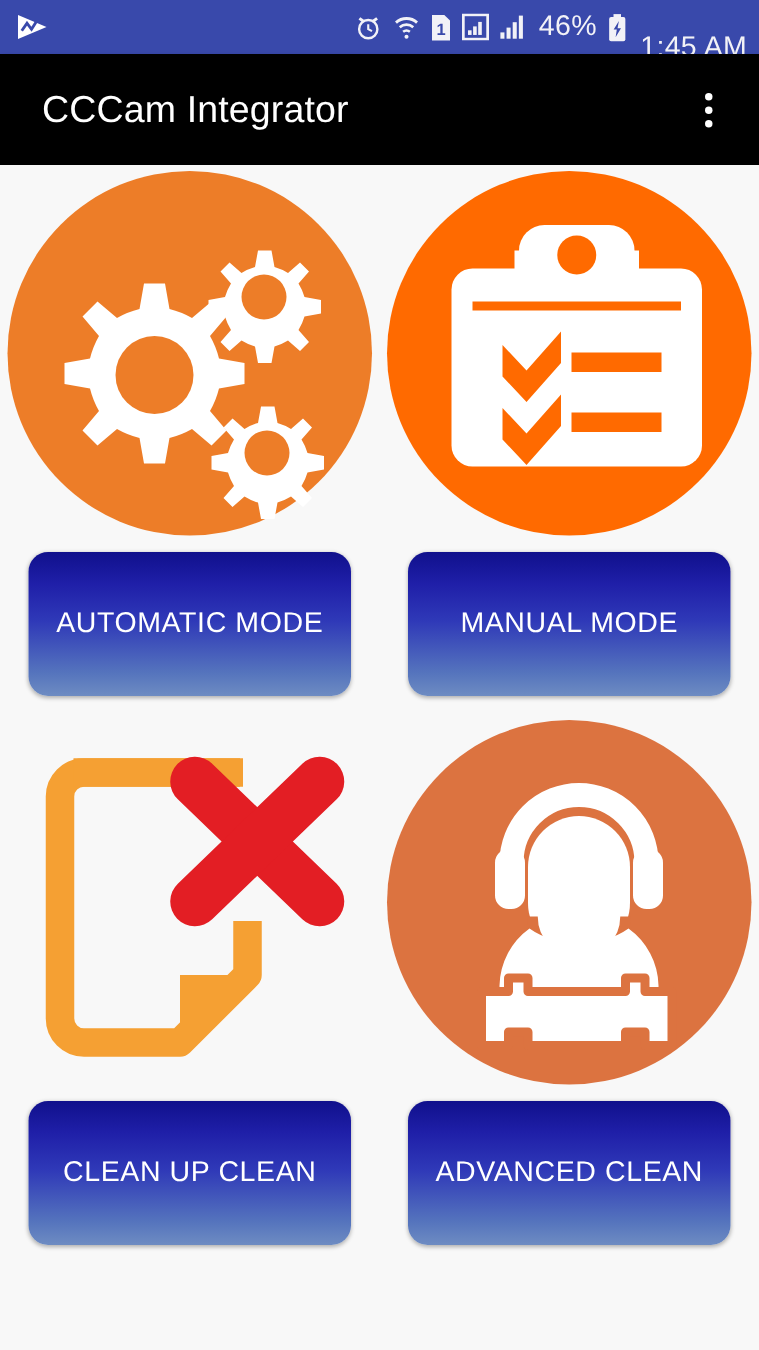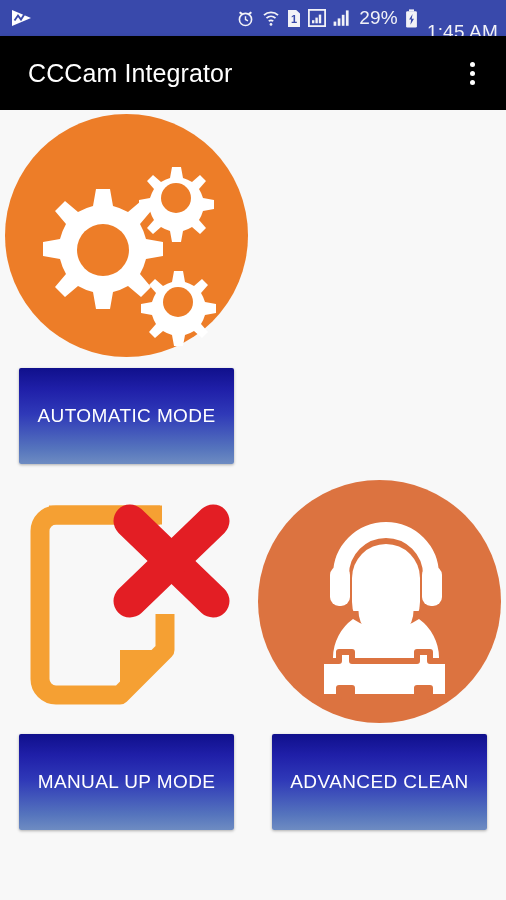--- a/index.html
+++ b/index.html
@@ -66,21 +66,21 @@
   .circle {
     position:absolute; width:243px; height:243px; border-radius:50%;
   }
   .art-svg { position:relative; width:243px; height:243px; }
 
   
   .mode-btn {
     position:relative;
     display:flex; align-items:center; justify-content:center;
     width:215px; height:96px; margin:10px auto 0 auto;
-    border:none; border-radius:2px;
+    border:none; border-radius:13px;
     background:linear-gradient(to bottom,#10108c 0%,#1f1fa8 22%,#2f39b8 48%,#5574bd 84%,#6e8cc2 100%);
     box-shadow:0 1px 3px rgba(0,0,0,0.30);
     color:#ffffff; font-size:19px; font-weight:400;
     letter-spacing:0.4px; text-align:center;
     font-family:"Liberation Sans", sans-serif;
     cursor:pointer;
   }
 </style>
 </head>
 <body>
@@ -120,21 +120,21 @@
         <rect x="7.4" y="8.6" width="2.4" height="5.7" fill="#f2f2f7"></rect>
         <rect x="10.8" y="5.6" width="2.4" height="8.7" fill="#f2f2f7"></rect>
       </svg>
 
       <svg class="sb-ico" width="19" height="18" viewBox="0 0 19 18">
         <rect x="0.6" y="12.6" width="2.7" height="4.2" fill="#f2f2f7"></rect>
         <rect x="4.7" y="9.4" width="2.7" height="7.4" fill="#f2f2f7"></rect>
         <rect x="8.8" y="5.8" width="2.7" height="11" fill="#f2f2f7"></rect>
         <rect x="12.9" y="1.4" width="2.7" height="15.4" fill="#f2f2f7"></rect>
       </svg>
-      <span id="battery-pct">29%</span>
+      <span id="battery-pct">46%</span>
       <svg class="sb-ico" width="13" height="19" viewBox="0 0 13 19">
         <rect x="4" y="0.4" width="5" height="2" fill="#f2f2f7"></rect>
         <rect x="1.1" y="2.3" width="10.8" height="16.2" rx="1.3" fill="#f2f2f7"></rect>
         <path d="M7.6 5 L4.1 10.6 H6.2 L5.4 15.8 L9 9.8 H6.7 Z" fill="#3949ab"></path>
       </svg>
       <span id="clock">1:45 AM</span>
     </div>
   </div>
 
   <div id="app-bar">
@@ -177,39 +177,67 @@
                      a36 36 0 0 1 -4 9 l7 8 -6 6 -8-7 a36 36 0 0 1 -9 4 l-2 11 -9 0 -2-11
                      a36 36 0 0 1 -9-4 l-8 7 -6-6 7-8 a36 36 0 0 1 -4-9 l-11-2 0-9 11-2
                      a36 36 0 0 1 4-9 l-7-8 6-6 8 7 a36 36 0 0 1 9-4 z" transform="translate(-4,112)"></path>
             <circle cx="168" cy="185" r="15" fill="#ed7d28"></circle>
           </g>
         </svg>
       </div>
       <button class="mode-btn">AUTOMATIC MODE</button>
     </div>
 
+    <div class="cell cell-1">
+      <div class="tile-art">
+        <div class="circle" style="background:#ff6a00; left:5px; top:4px;"></div>
+        <svg class="art-svg" viewBox="0 0 243 243" style="left:5px; top:4px;">
+
+          <path d="M52 62 h139 a14 14 0 0 1 14 14 v104 a14 14 0 0 1 -14 14 h-139
+                   a14 14 0 0 1 -14-14 v-104 a14 14 0 0 1 14-14 z" fill="#ffffff"></path>
+
+          <rect x="80" y="50" width="83" height="33" fill="#ffffff"></rect>
+          <path d="M100 33 h43 a17 17 0 0 1 17 17 v8 h-77 v-8 a17 17 0 0 1 17-17 z" fill="#ffffff"></path>
+          <circle cx="121.5" cy="53" r="13" fill="#ff6a00"></circle>
+
+          <path d="M65 76 h113 v4 h-113 z" fill="#ff6a00" opacity="0"></path>
+          <rect x="38" y="76" width="167" height="0" fill="none"></rect>
+
+          <rect x="52" y="84" width="139" height="6" fill="#ff6a00"></rect>
+
+          <path d="M72 113 l16 17 23-26 v21 l-23 26 -16-17 z" fill="#ff6a00"></path>
+
+          <rect x="118" y="118" width="60" height="13" fill="#ff6a00"></rect>
+
+          <path d="M72 155 l16 17 23-26 v21 l-23 26 -16-17 z" fill="#ff6a00"></path>
+
+          <rect x="118" y="158" width="60" height="13" fill="#ff6a00"></rect>
+        </svg>
+      </div>
+      <button class="mode-btn">MANUAL MODE</button>
+    </div>
 
     <div class="cell cell-2">
       <div class="tile-art">
         <svg class="art-svg" viewBox="0 0 243 243" style="left:5px; top:4px;">
 
           <path d="M46 32 h104 v0 M46 32 a16 16 0 0 0 -16 16 v148 a16 16 0 0 0 16 16 h64
                    l45 -45 v-36" fill="none" stroke="#f5a033" stroke-width="19" stroke-linejoin="round" stroke-linecap="butt"></path>
           <path d="M30 32 h120" fill="none" stroke="#f5a033" stroke-width="19" stroke-linecap="butt" opacity="0"></path>
           <path d="M39 32 h113" fill="none" stroke="#f5a033" stroke-width="19"></path>
 
           <path d="M110 212 l45 -45 h-45 z" fill="#f5a033"></path>
 
           <g stroke="#e31e24" stroke-width="33" stroke-linecap="round">
             <line x1="120" y1="38" x2="203" y2="118"></line>
             <line x1="203" y1="38" x2="120" y2="118"></line>
           </g>
         </svg>
       </div>
-      <button class="mode-btn">MANUAL UP MODE</button>
+      <button class="mode-btn">CLEAN UP CLEAN</button>
     </div>
 
     <div class="cell cell-3">
       <div class="tile-art">
         <div class="circle" style="background:#dc7340; left:5px; top:4px;"></div>
         <svg class="art-svg" viewBox="0 0 243 243" style="left:5px; top:4px;">
 
           <path d="M78 92 a45 45 0 0 1 90 0" fill="none" stroke="#ffffff" stroke-width="16" stroke-linecap="round"></path>
 
           <path d="M89 95 a34 34 0 0 1 68 0 v24 a34 34 0 0 1 -68 0 z" fill="#ffffff"></path>

